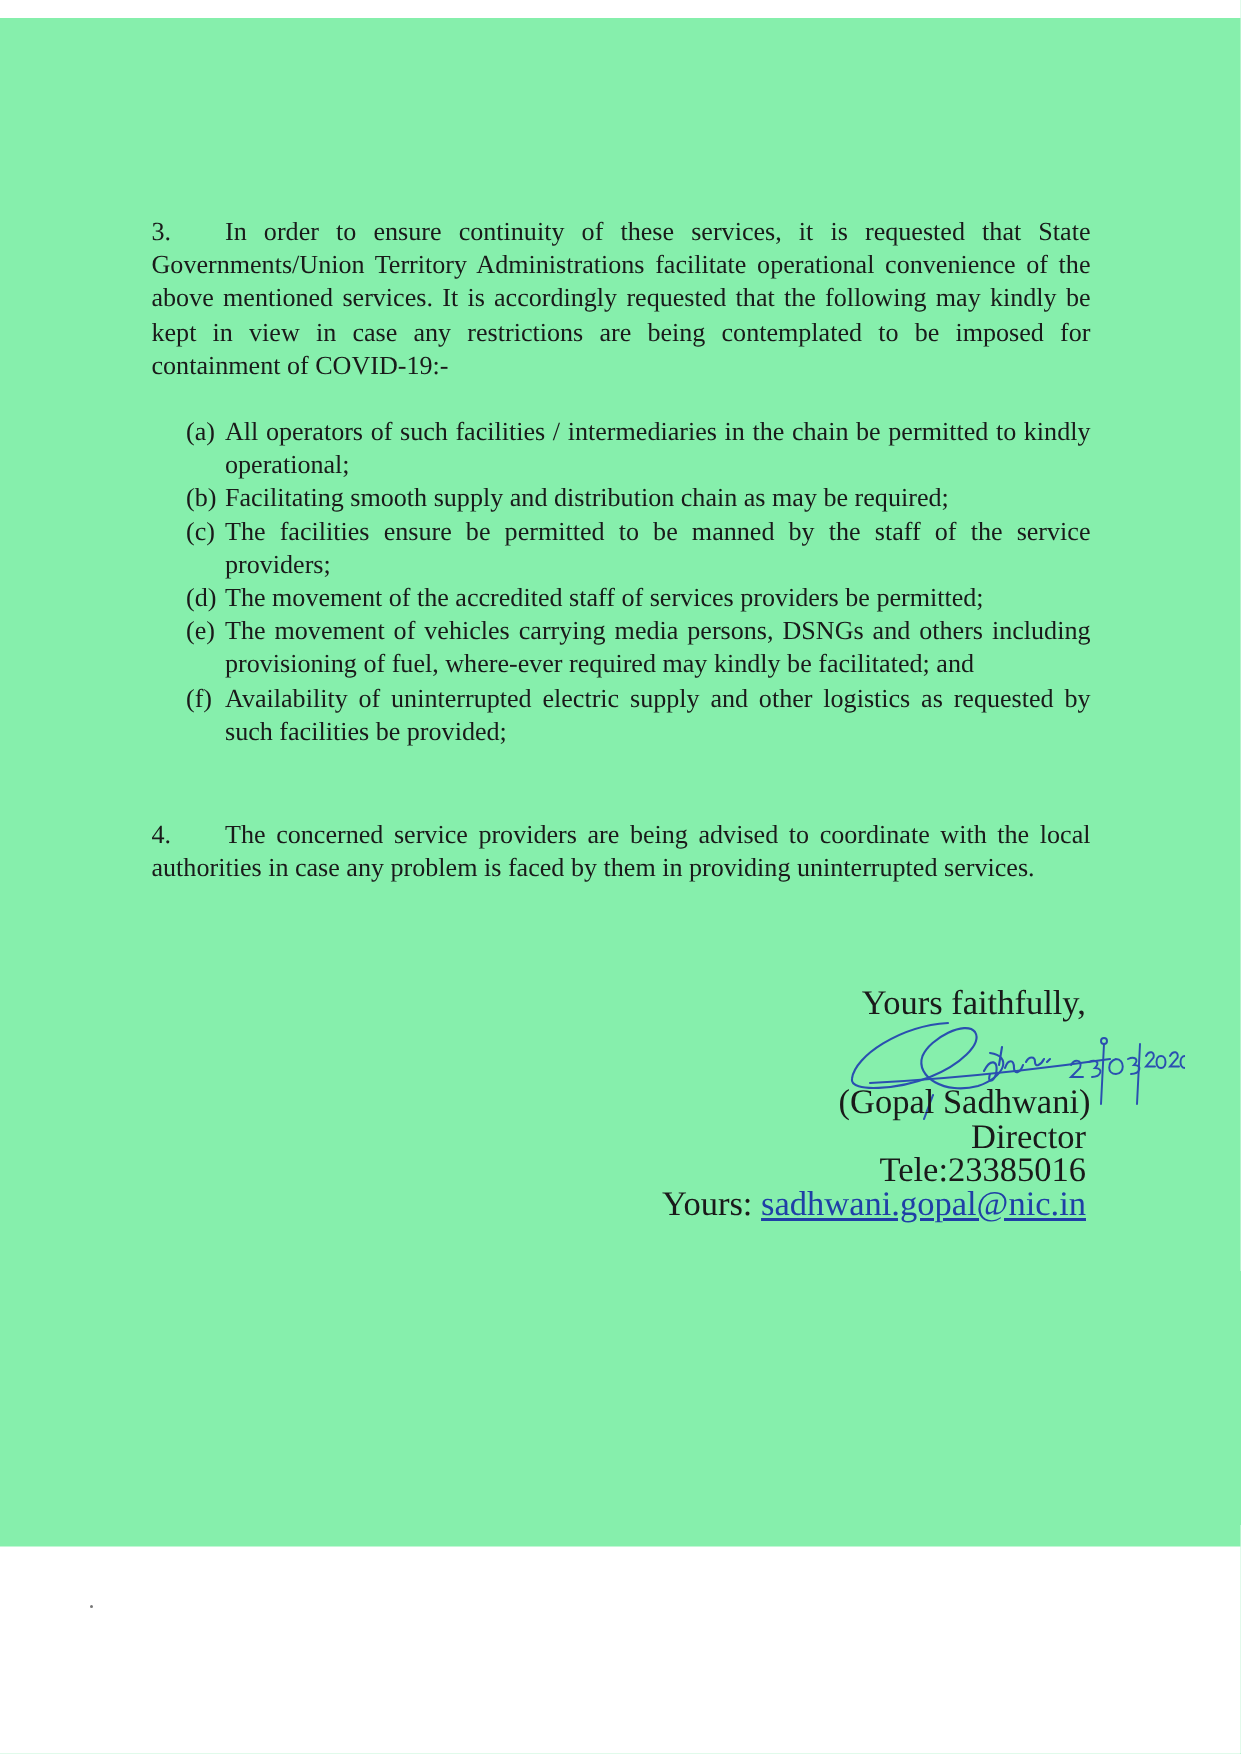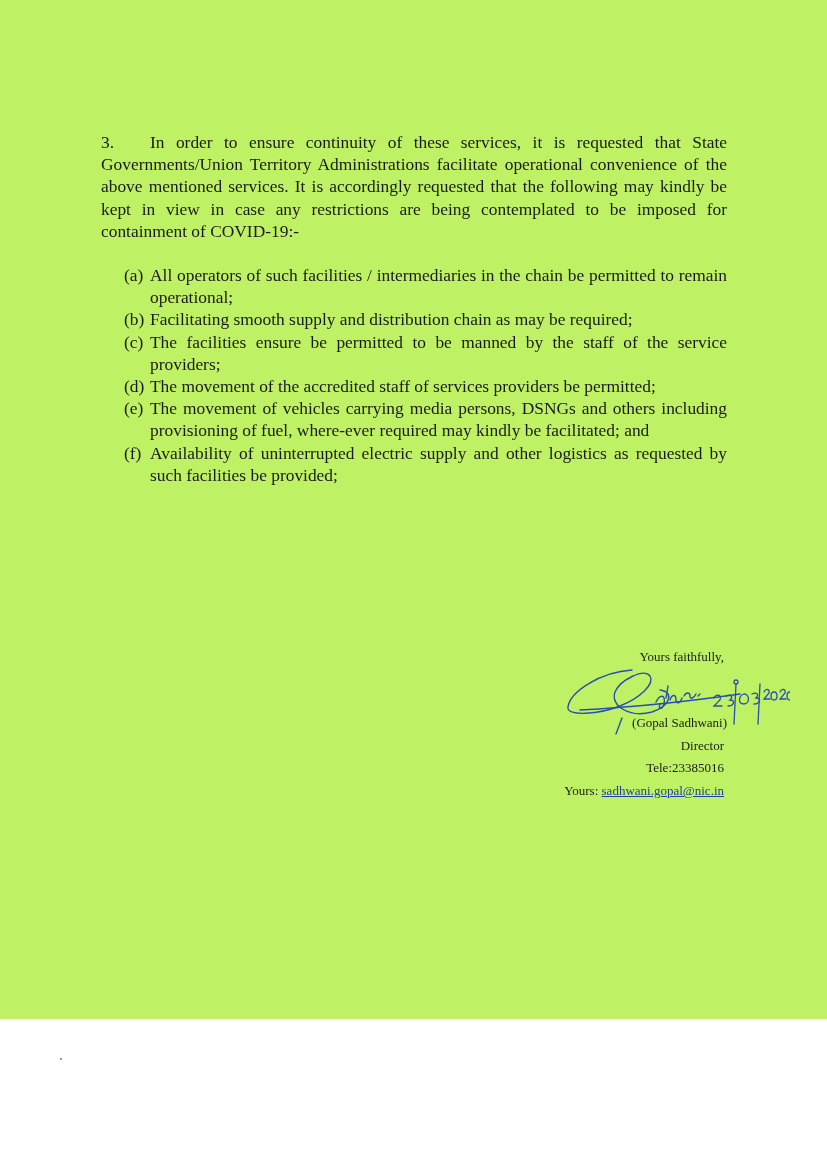--- a/index.html
+++ b/index.html
@@ -1,43 +1,43 @@
 <!DOCTYPE html>
 <html><head>
 <meta charset="utf-8">
 <style>
   html, body { margin: 0; padding: 0; background: #ffffff; }
   body { width: 827px; height: 1169px; position: relative; overflow: hidden;
          font-family: "Liberation Serif", "DejaVu Serif", serif; color: #1a1a1a; }
-  .page { position: absolute; left: 0; top: 0; width: 827px; height: 1019px; background: #bef264; }
+  .page { position: absolute; left: 0; top: 12px; width: 827px; height: 1019px; background: #86efac; }
   .para { position: absolute; left: 101px; width: 626px; font-size: 17.4px; line-height: 22.2px; text-align: justify; }
   .para .num { display: inline-block; width: 49px; }
   .list { position: absolute; left: 124px; width: 603px; font-size: 17.4px; line-height: 22.2px; }
   .li { display: flex; text-align: justify; }
   .li .lbl { width: 26px; flex: 0 0 26px; }
   .li .txt { flex: 1; text-align: justify; }
-  .sig { position: absolute; right: 103px; text-align: right; font-size: 13px; line-height: 22.2px; }
+  .sig { position: absolute; right: 103px; text-align: right; font-size: 23px; line-height: 22.2px; }
   .email-link { color: #1f3fa6; text-decoration: underline; }
   .copy { position: absolute; left: 98px; width: 625px; font-size: 17.4px; line-height: 22.2px; text-align: justify; }
   .sig-scribble { position: absolute; left: 560px; top: 662px; width: 230px; height: 80px; pointer-events: none; }
   .speck { position: absolute; left: 60px; top: 1058px; width: 2px; height: 2px; background: #777; border-radius: 50%; }
 </style>
 </head>
 <body>
 
 <div class="page">
 
   <div class="para" style="top:131px;">
     <span class="num">3.</span><span>In order to ensure continuity of these services, it is requested that State Governments/Union Territory Administrations facilitate operational convenience of the above mentioned services.  It is accordingly requested that the following may kindly be kept in view in case any restrictions are being contemplated to be imposed for containment of COVID-19:-</span>
   </div>
 
   <div class="list" style="top:264px;">
     <div class="li">
       <span class="lbl">(a)</span>
-      <span class="txt">All operators of such facilities / intermediaries in the chain be permitted to remain operational;</span>
+      <span class="txt">All operators of such facilities / intermediaries in the chain be permitted to kindly operational;</span>
     </div>
     <div class="li">
       <span class="lbl">(b)</span>
       <span class="txt">Facilitating smooth supply and distribution chain as may be required;</span>
     </div>
     <div class="li">
       <span class="lbl">(c)</span>
       <span class="txt">The facilities ensure be permitted to be manned  by the staff of the service providers;</span>
     </div>
     <div class="li">
@@ -47,20 +47,23 @@
     <div class="li">
       <span class="lbl">(e)</span>
       <span class="txt">The movement of vehicles carrying media persons, DSNGs and others including provisioning of fuel, where-ever required may kindly be facilitated; and</span>
     </div>
     <div class="li">
       <span class="lbl">(f)</span>
       <span class="txt">Availability of uninterrupted electric supply and other logistics as requested by such facilities be provided;</span>
     </div>
   </div>
 
+  <div class="para" style="top:533px;">
+    <span class="num">4.</span><span>The concerned service providers are being advised to coordinate with the local authorities in case any problem is faced by them in providing uninterrupted services.</span>
+  </div>
 
   <div class="sig" style="top:646px;">Yours faithfully,</div>
 
   <svg class="sig-scribble" viewBox="0 0 230 80">
     <g fill="none" stroke="#2a4fb0" stroke-width="1.4" stroke-linecap="round">
       <path d="M72 8 C40 10, 10 30, 8 45 C6 55, 40 52, 60 44 C80 36, 95 22, 90 14 C84 6, 60 18, 55 30 C50 44, 70 56, 92 50 C110 44, 115 30, 100 28"></path>
       <path d="M20 48 C60 46, 110 42, 180 32"></path>
       <path d="M96 40 c4 -8 10 -8 8 2 c-2 6 -6 6 -4 0 M106 36 l2 -12 M110 38 c2 -6 6 -6 6 0 c0 4 4 4 6 -2 M124 34 c2 -4 6 -4 6 0 s4 2 6 -2 M138 34 l2 -2"></path>
       <path d="M62 56 l-6 16"></path>
     </g>

